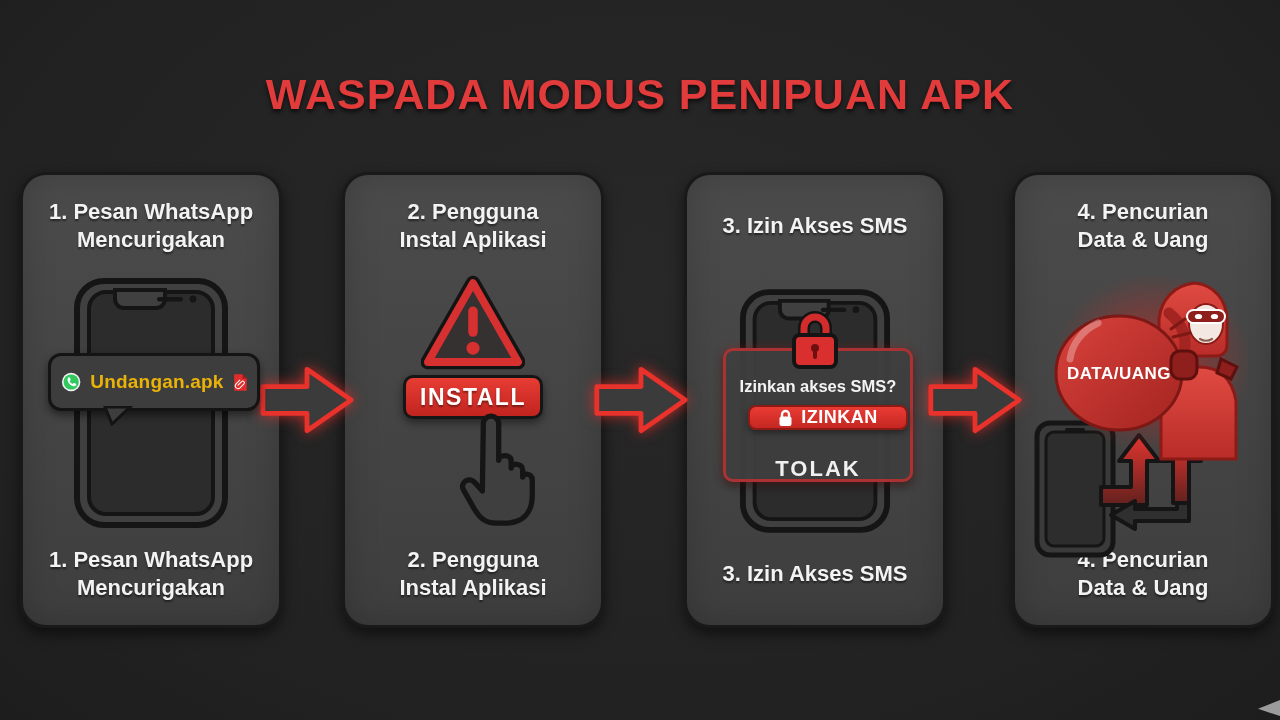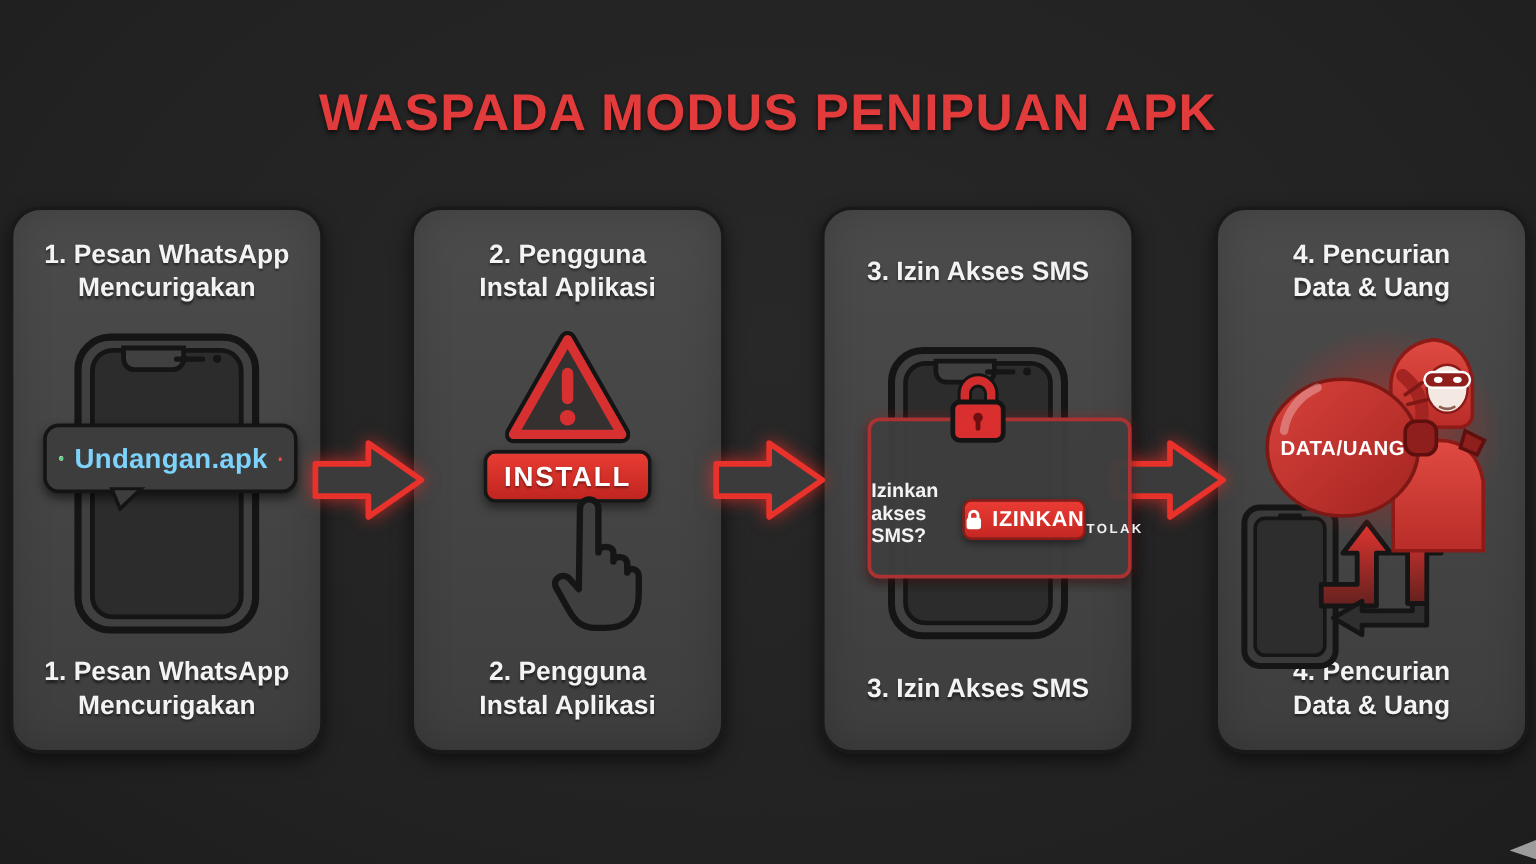--- a/index.html
+++ b/index.html
@@ -16,21 +16,21 @@
     color:#e23b3b;
     text-shadow:0 3px 4px rgba(0,0,0,.65);
     margin-top:30px;
   }
   .panel {
     position:absolute; top:172px; width:262px; height:456px;
     background:linear-gradient(180deg,#4b4b4b 0%, #444444 55%, #3e3e3e 100%);
     border:3px solid #191919; border-radius:26px;
     box-shadow:0 6px 14px rgba(0,0,0,.55), inset 0 0 34px rgba(0,0,0,.18);
   }
-  .panel-1 { left:8px; }
+  .panel-1 { left:20px; }
   .panel-2 { left:342px;text-decoration:underline; }
   .panel-3 { left:684px; }
   .panel-4 { left:1012px; }
 
   .step-label-top, .step-label-bottom {
     position:absolute; left:0; width:100%; height:62px;
     display:flex; flex-direction:column; justify-content:center; align-items:center;
     color:#f3f3f3; font-weight:bold; font-size:22px; line-height:1.27;
     text-shadow:0 2px 2px rgba(0,0,0,.5);
     text-align:center;
@@ -49,59 +49,59 @@
   
   .phone-lg { position:absolute; left:50%; transform:translateX(-50%); top:102px; }
   .chat-bubble {
     position:absolute; left:25px; top:178px; width:212px; height:58px;
     background:#3d3d3d; border:3px solid #141414; border-radius:13px;
     display:flex; align-items:center; gap:9px; padding:0 10px;
     box-shadow:0 4px 8px rgba(0,0,0,.5);
     z-index:3;
   }
   .bubble-tail { position:absolute; left:52px; top:100%; margin-top:-2px; }
-  .bubble-filename { color:#7dd3fc; font-weight:bold; font-size:23px; letter-spacing:.2px; flex:1; }
+  .bubble-filename { color:#eab308; font-weight:bold; font-size:19px; letter-spacing:.2px; flex:1; }
 
   
   .warn-triangle { position:absolute; left:50%; transform:translateX(-50%); top:100px; }
   .install-button {
     position:absolute; left:50%; transform:translateX(-50%); top:200px;
     width:140px; height:44px;
     background:linear-gradient(180deg,#e73c33,#c1251f);
     border:3px solid #161616; border-radius:10px;
     display:flex; align-items:center; justify-content:center;
     color:#ffffff; font-weight:bold; font-size:23px; letter-spacing:1.5px;
     text-shadow:0 2px 2px rgba(0,0,0,.4);
     box-shadow:0 4px 8px rgba(0,0,0,.45);
     z-index:2;
   }
   .hand-cursor { position:absolute; left:98px; top:232px; z-index:3; }
 
   
   .perm-dialog {
-    position:absolute; left:36px; top:173px; width:220px; height:134px;
+    position:absolute; left:36px; top:173px; width:190px; height:134px;
     background:rgba(62,62,62,.96);
     border:3px solid #ab3232; border-radius:10px;
     box-shadow:0 0 10px rgba(190,40,40,.35), 0 4px 8px rgba(0,0,0,.45);
-    display:flex; align-items:center;
+    display:flex; flex-direction:column; align-items:center;
     padding-top:26px; z-index:2;
   }
   .lock-icon-wrap { position:absolute; left:50%; transform:translateX(-50%); top:134px; z-index:3; }
   .perm-question { color:#f3f3f3; font-weight:bold; font-size:16.5px; }
   .allow-button {
     margin-top:9px;
     width:160px; height:34px;
     background:linear-gradient(180deg,#ea3b34,#c52722);
     border:2px solid #8e1a16; border-radius:8px;
     display:flex; align-items:center; justify-content:center; gap:8px;
     color:#ffffff; font-weight:bold; font-size:18px; letter-spacing:.5px;
     box-shadow:0 3px 6px rgba(0,0,0,.4);
     margin-left:20px;
   }
-  .deny-label { margin-top:26px; color:#f0f0f0; font-weight:bold; font-size:11px; letter-spacing:2px; }
+  .deny-label { margin-top:26px; color:#f0f0f0; font-weight:bold; font-size:22px; letter-spacing:2px; }
 
   
   .thief-wrap { position:absolute; left:28px; top:92px; z-index:2; }
   .phone-arrows-wrap { position:absolute; left:16px; top:240px; z-index:1; }
 
   .corner-cursor {
     position:absolute; right:0; bottom:4px; width:22px; height:16px;
     background:#b3b3b3;
     clip-path:polygon(100% 0, 100% 100%, 0 55%);
     opacity:.85;

